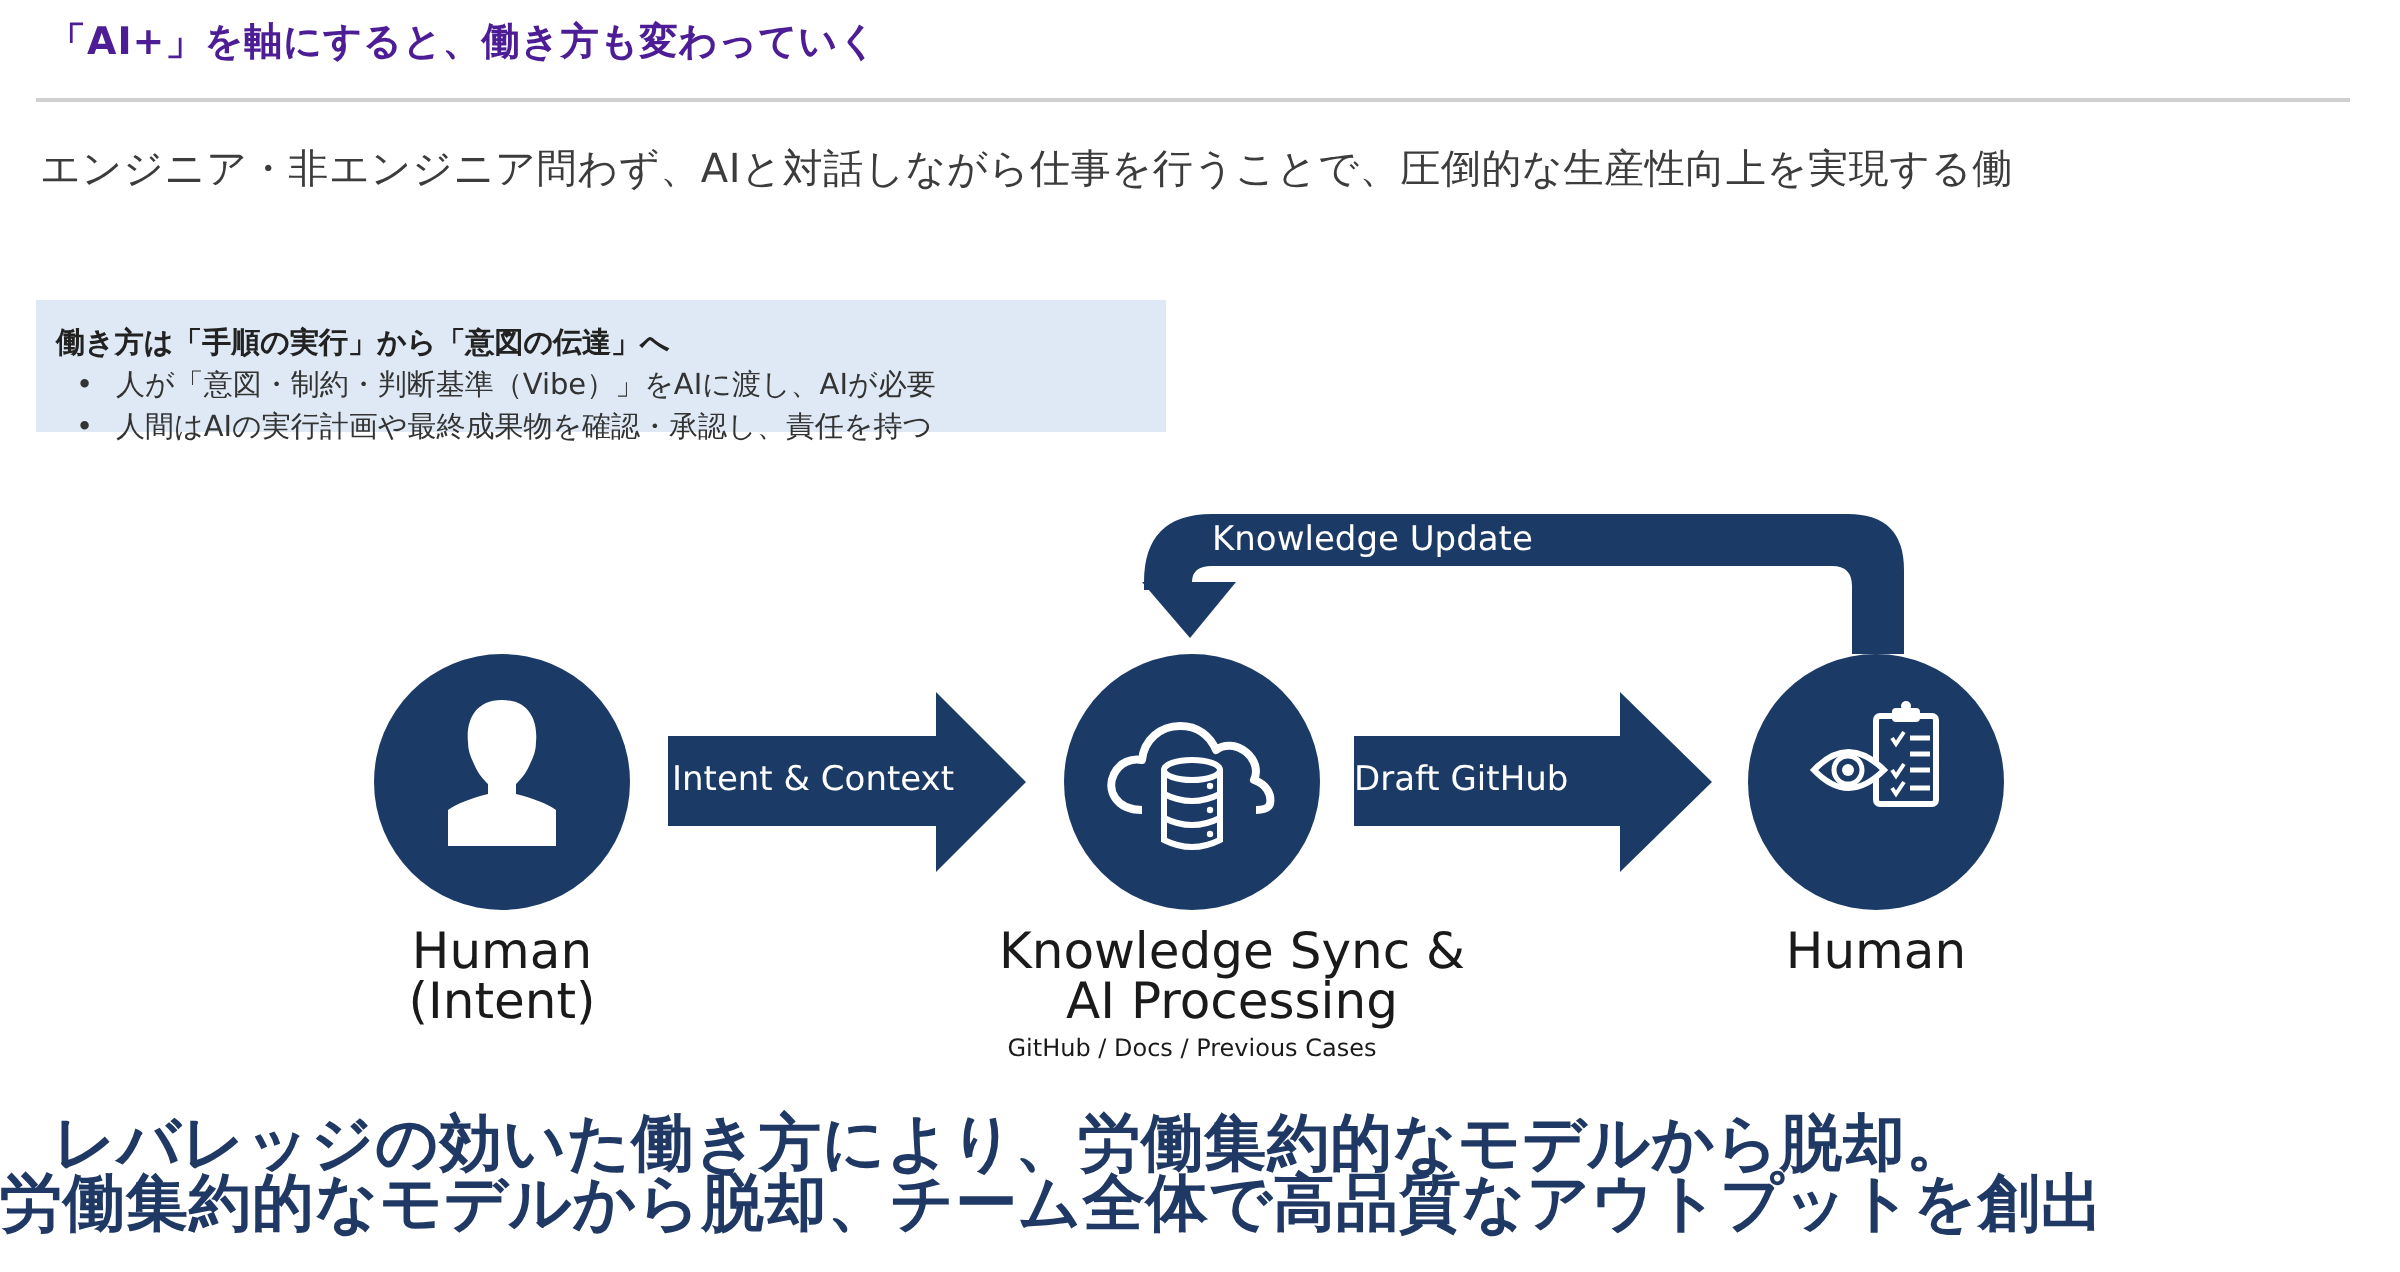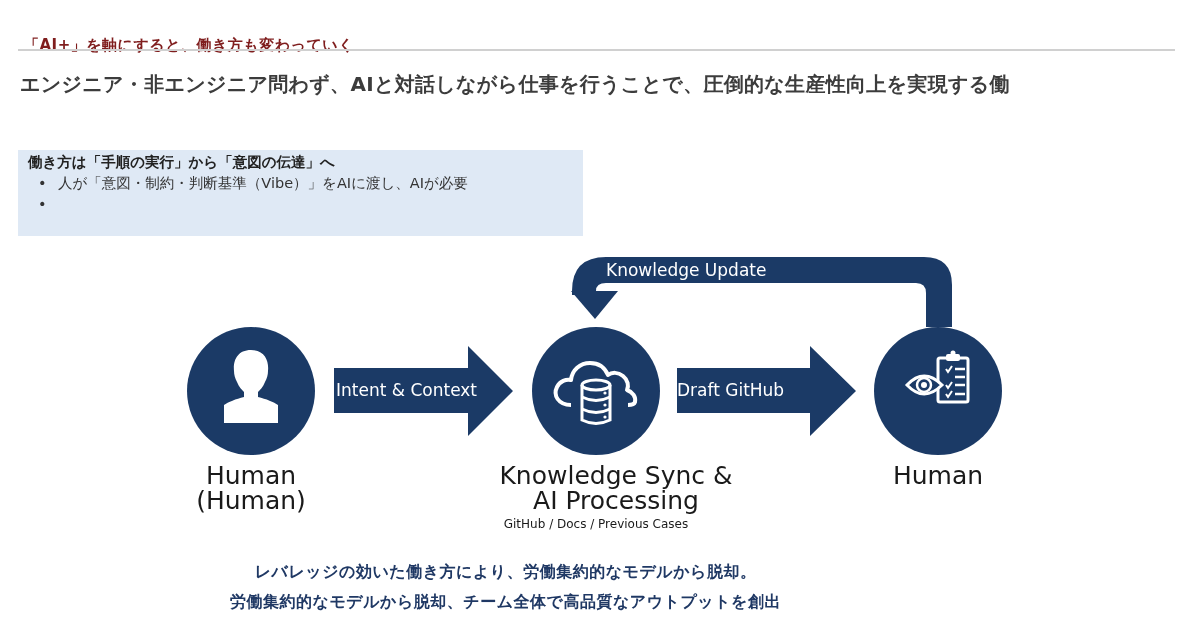--- a/index.html
+++ b/index.html
@@ -12,56 +12,55 @@
       height: 636px;
       position: relative;
       overflow: hidden;
       font-family: "DejaVu Sans", "Liberation Sans", sans-serif;
       color: #3a3a3a;
     }
     .page-heading {
       position: absolute;
       left: 24px;
       top: 8px;
-      font-size: 15px;
+      font-size: 19px;
       font-weight: bold;
-      color: #7f1d1d;
+      color: #4c1d95;
       letter-spacing: 0.5px;
       white-space: nowrap;
-      margin-top: 28px;
     }
     .divider {
       position: absolute;
       left: 18px;
       top: 49px;
       width: 1157px;
       height: 2px;
       background: #d0d0d0;
     }
     .lead {
       position: absolute;
       left: 20px;
       top: 70px;
       width: 1160px;
       font-size: 20px;
-      font-weight: bold;
+      font-weight: normal;
       color: #3c3c3c;
       line-height: 28px;
       letter-spacing: 0.3px;
     }
     .lead .line { display: block; white-space: nowrap; }
     .callout {
       position: absolute;
       left: 18px;
       top: 150px;
       width: 565px;
-      height: 86px;
+      height: 66px;
       background: #dfe9f5;
       box-sizing: border-box;
-      padding: 2px 8px 0 10px;
+      padding: 12px 8px 0 10px;
       font-size: 14.5px;
       line-height: 21px;
       color: #333333;
     }
     .callout .callout-title {
       font-weight: bold;
       color: #222222;
       white-space: nowrap;
     }
     .callout ul {
@@ -107,21 +106,21 @@
       color: #ffffff;
       font-size: 17px;
       white-space: nowrap;
     }
     .conclusion {
       position: absolute;
       left: 0;
       top: 557px;
       width: 1011px;
       text-align: center;
-      font-size: 16px;
+      font-size: 31px;
       font-weight: bold;
       color: #1f3864;
       line-height: 30px;
       letter-spacing: 0.5px;
     }
     .conclusion .line { display: block; white-space: nowrap; }
   </style>
 </head>
 <body>
 
@@ -134,20 +133,21 @@
 
 <div class="callout">
   <div class="callout-title">働き方は「手順の実行」から「意図の伝達」へ</div>
   <ul>
     <li>
       <span class="bullet">•</span>
       <span>人が「意図・制約・判断基準（Vibe）」をAIに渡し、AIが必要</span><br>
     </li>
     <li>
       <span class="bullet">•</span>
+      <span>人間はAIの実行計画や最終成果物を確認・承認し、責任を持つ</span>
     </li>
   </ul>
 </div>
 
 <div class="diagram">
   <svg width="908" height="300" viewBox="0 0 908 300">
 
     <g>
       <path class="fill-primary" d="M 812 82 L 812 40 Q 812 12 784 12 L 466 12 Q 432 12 432 46 L 432 50 L 456 50 L 456 46 Q 456 38 466 38 L 776 38 Q 786 38 786 48 L 786 82 Z" fill="#1b3a66"></path>
       <polygon class="fill-primary" points="431,46 478,46 455,74" fill="#1b3a66"></polygon>
@@ -198,21 +198,21 @@
       </g>
     </g>
   </svg>
 
   <div class="arrow-text" style="left:196px; top:135px; width:132px;">Intent &amp; Context</div>
   <div class="arrow-text" style="left:537px; top:135px; width:134px;">Draft GitHub</div>
   <div class="arrow-text" style="left:466px; top:15px; width:310px;">Knowledge Update</div>
 
   <div class="diag-label" style="left:31px; top:218px; width:160px;">
     <div>Human</div>
-    <div>(Human)</div>
+    <div>(Intent)</div>
   </div>
   <div class="diag-label" style="left:356px; top:218px; width:240px;">
     <div>Knowledge Sync &amp;</div>
     <div>AI Processing</div>
   </div>
   <div class="diag-sub" style="left:326px; top:272px; width:260px;">GitHub / Docs / Previous Cases</div>
   <div class="diag-label" style="left:688px; top:218px; width:220px;">
     <div>Human</div>
   </div>
 </div>

